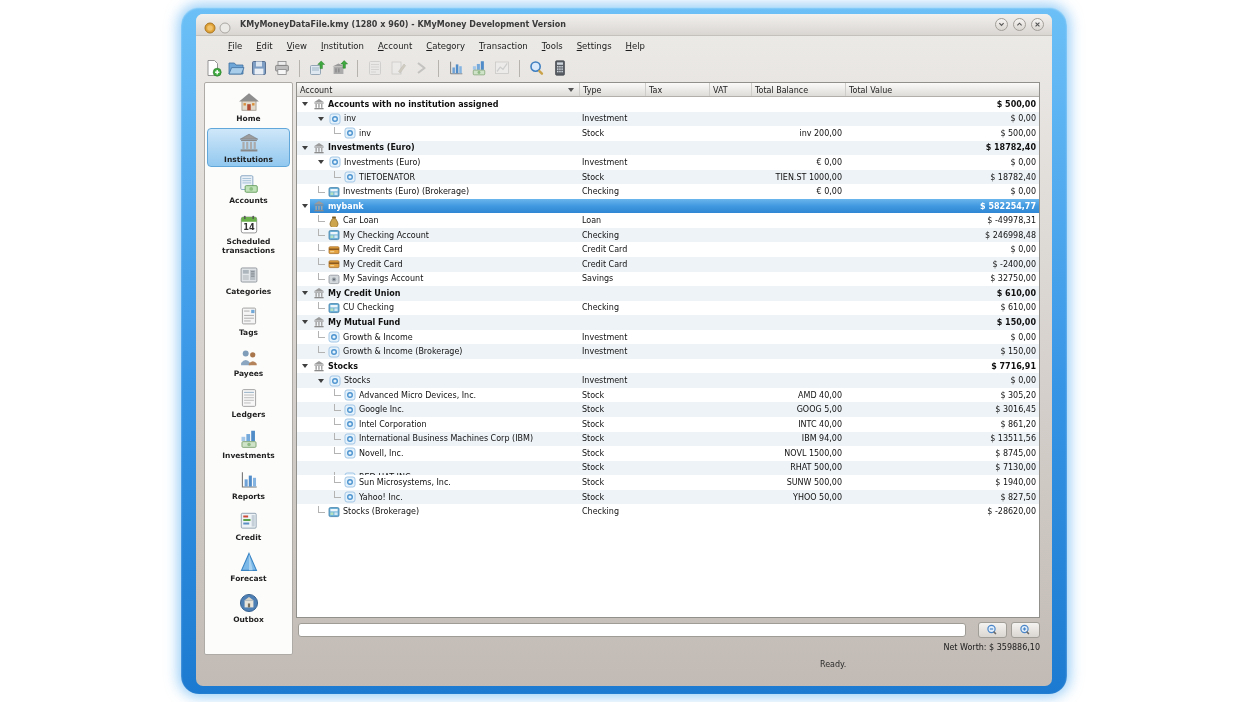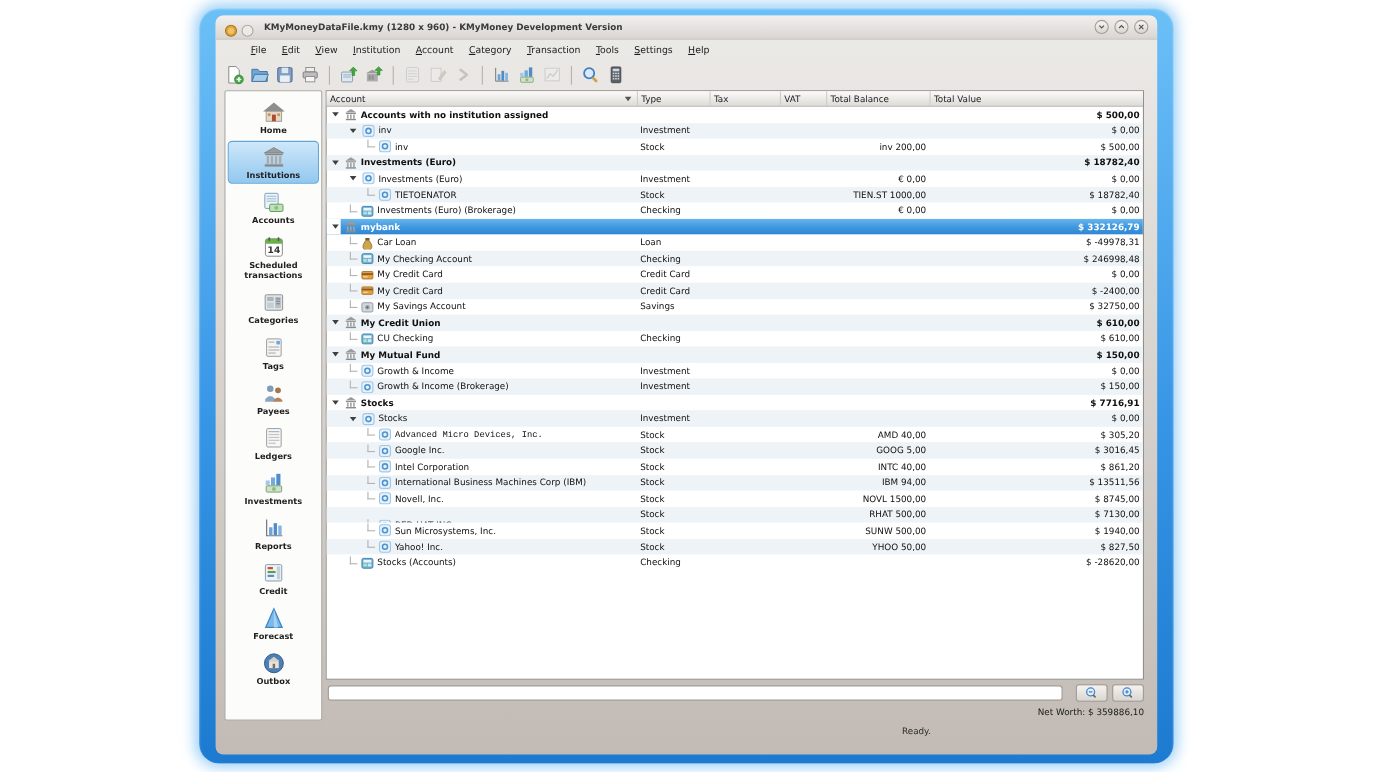--- a/index.html
+++ b/index.html
@@ -535,21 +535,21 @@
                   <rect x="8" y="6" width="1.5" height="3.8" fill="#a5a5a5"></rect>
                   <rect x="1.4" y="10" width="9.2" height="1.3" fill="#8b8b8b"></rect>
                 </svg></span>
               <span style="font-weight: bold;">mybank</span>
             </span>
           </div>
           <div class="cell" style="width: 66px;"></div>
           <div class="cell" style="width: 64px;"></div>
           <div class="cell" style="width: 42px;"></div>
           <div class="cell num" style="width: 94px;"></div>
-          <div class="cell num bold" style="width: auto; flex: 1 1 0%;">$ 332126,79</div>
+          <div class="cell num bold" style="width: auto; flex: 1 1 0%;">$ 582254,77</div>
         </div>
         <div class="row">
           <div class="cell" style="width: 282px;">
             <span class="acct-inner" style="padding-left: 18px;">
               <span class="conn"></span>
               <span class="row-icon"><svg width="100%" height="100%" viewBox="0 0 12 12" xmlns="http://www.w3.org/2000/svg">
                   <path d="M4.4,3.6 h3.2 l1.9,3.4 a4 4 0 1 1 -7 0 z" fill="#cda54e" stroke="#8f6f2a" stroke-width=".8"></path>
                   <rect x="4.1" y="1.4" width="3.8" height="1.8" rx=".5" fill="#7a5a20"></rect>
                 </svg></span>
               <span>Car Loan</span>
@@ -762,21 +762,21 @@
             </span>
           </div>
           <div class="cell" style="width: 66px;">Investment</div>
           <div class="cell" style="width: 64px;"></div>
           <div class="cell" style="width: 42px;"></div>
           <div class="cell num" style="width: 94px;"></div>
           <div class="cell num" style="width: auto; flex: 1 1 0%;">$ 0,00</div>
         </div>
         <div class="row">
           <div class="cell" style="width: 282px;">
-            <span class="acct-inner" style="padding-left: 34px; font-family: Liberation Mono, monospace;">
+            <span class="acct-inner" style="padding-left: 34px;">
               <span class="conn"></span>
               <span class="row-icon"><svg width="100%" height="100%" viewBox="0 0 12 12" xmlns="http://www.w3.org/2000/svg">
                   <rect x="1" y="1" width="10" height="10" rx="2.2" fill="#e6f2fb" stroke="#a1c6e6" stroke-width="1"></rect>
                   <circle cx="6" cy="6" r="2.3" fill="none" stroke="#4d94d0" stroke-width="1.4"></circle>
                 </svg></span>
               <span>Advanced Micro Devices, Inc.</span>
             </span>
           </div>
           <div class="cell" style="width: 66px;">Stock</div>
           <div class="cell" style="width: 64px;"></div>
@@ -906,21 +906,21 @@
         <div class="row">
           <div class="cell" style="width: 282px;">
             <span class="acct-inner" style="padding-left: 18px;">
               <span class="conn"></span>
               <span class="row-icon"><svg width="100%" height="100%" viewBox="0 0 12 12" xmlns="http://www.w3.org/2000/svg">
                   <rect x="1" y="1.6" width="10" height="9" rx="1.4" fill="#6fb3d8" stroke="#3f7ea8" stroke-width=".8"></rect>
                   <rect x="2.4" y="3" width="7.2" height="2.4" fill="#eef6fb"></rect>
                   <rect x="2.4" y="6.4" width="3" height="2.6" fill="#b7e2c2"></rect>
                   <rect x="6.4" y="6.4" width="3.2" height="2.6" fill="#d4e8f4"></rect>
                 </svg></span>
-              <span>Stocks (Accounts)</span>
+              <span>Stocks (Brokerage)</span>
             </span>
           </div>
           <div class="cell" style="width: 66px;">Checking</div>
           <div class="cell" style="width: 64px;"></div>
           <div class="cell" style="width: 42px;"></div>
           <div class="cell num" style="width: 94px;"></div>
           <div class="cell num" style="width: auto; flex: 1 1 0%;">$ -28620,00</div>
         </div>
       </div>
   </div>

